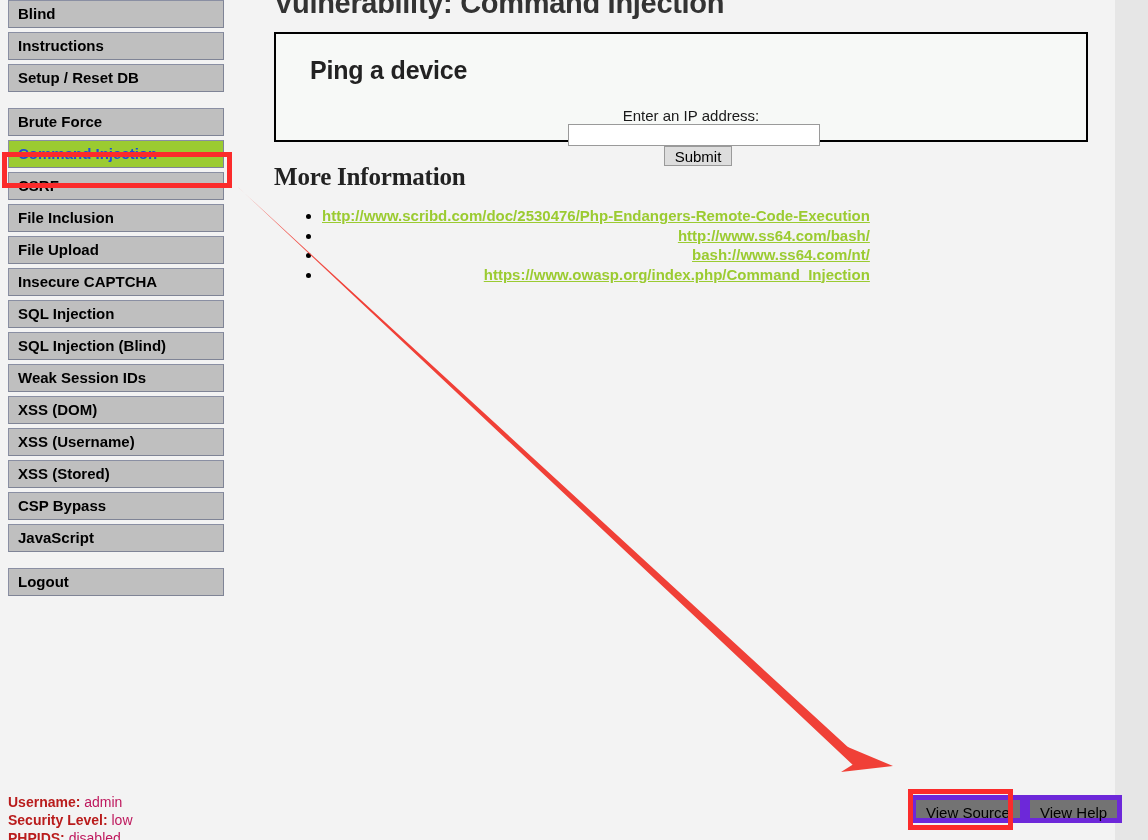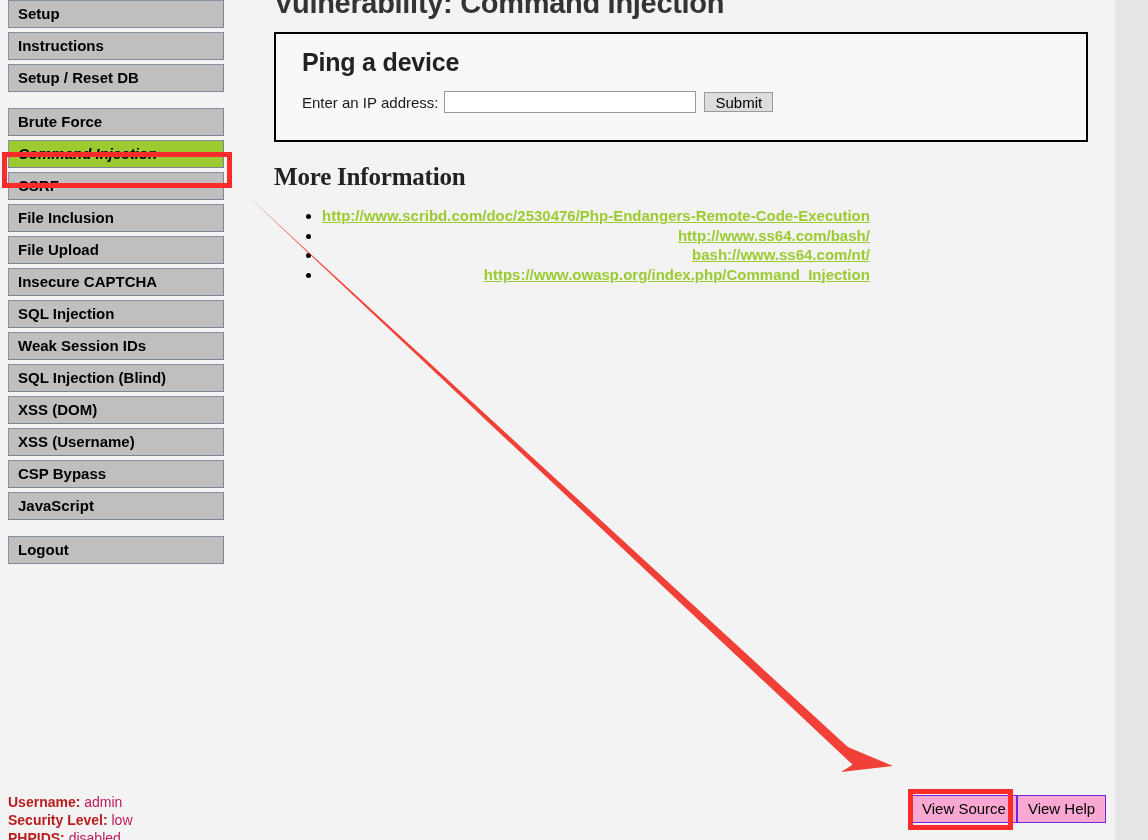--- a/index.html
+++ b/index.html
@@ -55,22 +55,21 @@
     font-weight: bold;
     line-height: 26px;
     padding-left: 9px;
     letter-spacing: 0px;
     cursor: pointer;
     white-space: nowrap;
     overflow: hidden;
   }
   .nav-item.selected {
     background: #9BCB31;
-    color: #000000;
-    font-style: italic;
+    color: #1d4ed8;
   }
 
   
   #status-block {
     position: absolute;
     left: 8px;
     top: 793px;
     font-size: 14px;
     line-height: 18px;
     color: #4A4A4A;
@@ -108,31 +107,32 @@
     position: absolute;
     left: 0;
     top: 32px;
     width: 814px;
     height: 110px;
     box-sizing: border-box;
     background: #F7F9F7;
     border: 2px solid #000000;
   }
   #panel-heading {
-    margin: 0;
+    margin: 8px;
     padding: 14px 0 0 26px;
     font-size: 25px;
     font-weight: bold;
     color: #222222;
     letter-spacing: -0.2px;
   }
   #ping-form {
     padding: 14px 0 0 26px;
     display: flex;
     align-items: center;
+    flex-direction: column;
   }
   #ip-label {
     font-size: 15px;
     color: #1A1A1A;
     margin-right: 6px;
   }
   #ip-input {
     box-sizing: border-box;
     width: 252px;
     height: 22px;
@@ -195,22 +195,22 @@
   #source-help-buttons {
     position: absolute;
     left: 911px;
     top: 795px;
     display: flex;
   }
   .srcbtn {
     box-sizing: border-box;
     height: 28px;
     padding: 0 10px;
-    background: #f9a8d4;
-    border: 1px solid #6d28d9;
+    background: #737373;
+    border: 5px solid #6d28d9;
     font-family: "Liberation Sans", sans-serif;
     font-size: 15px;
     color: #000000;
     cursor: pointer;
     line-height: 26px;
   }
 
   
   #annotation-layer {
     position: absolute;
@@ -235,37 +235,38 @@
 </head>
 <body>
 
 <div id="page">
 
   <div id="scrollbar-track"></div>
 
   <nav id="sidebar">
 
     <div class="nav-group">
-      <div class="nav-item">Setup</div>
+      <div class="nav-item">Blind</div>
       <div class="nav-item">Instructions</div>
       <div class="nav-item">Setup / Reset DB</div>
     </div>
 
     <div class="nav-group">
       <div class="nav-item">Brute Force</div>
       <div class="nav-item selected">Command Injection</div>
       <div class="nav-item">CSRF</div>
       <div class="nav-item">File Inclusion</div>
       <div class="nav-item">File Upload</div>
       <div class="nav-item">Insecure CAPTCHA</div>
       <div class="nav-item">SQL Injection</div>
+      <div class="nav-item">SQL Injection (Blind)</div>
       <div class="nav-item">Weak Session IDs</div>
-      <div class="nav-item">SQL Injection (Blind)</div>
       <div class="nav-item">XSS (DOM)</div>
       <div class="nav-item">XSS (Username)</div>
+      <div class="nav-item">XSS (Stored)</div>
       <div class="nav-item">CSP Bypass</div>
       <div class="nav-item">JavaScript</div>
     </div>
 
 
     <div class="nav-group">
       <div class="nav-item">Logout</div>
     </div>
   </nav>
 

